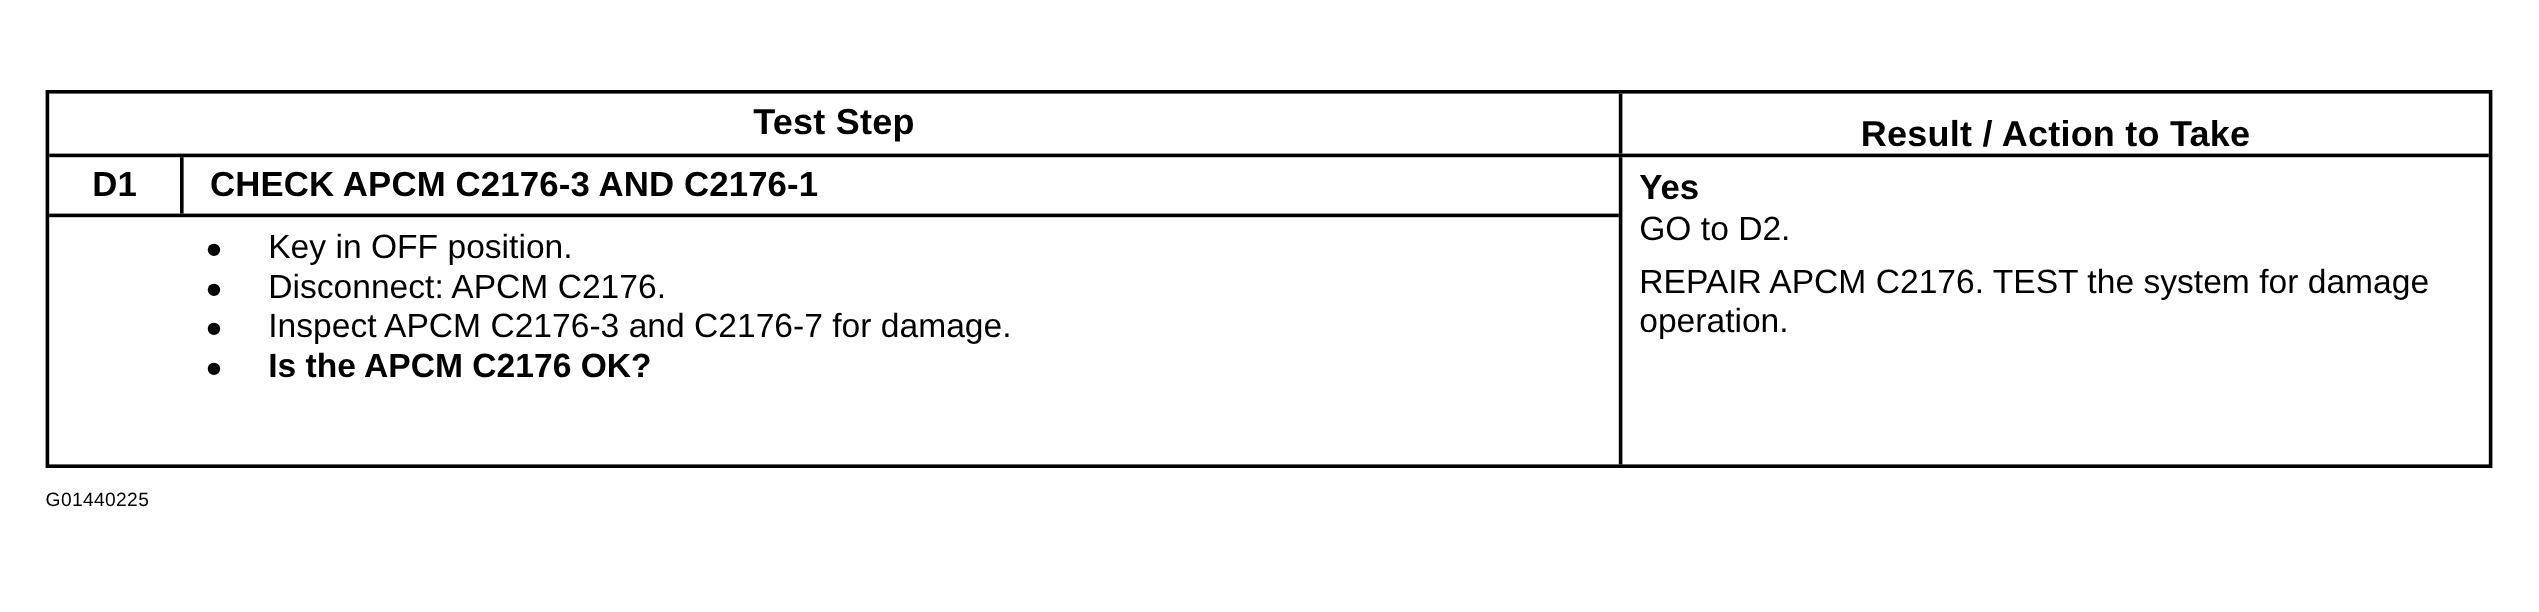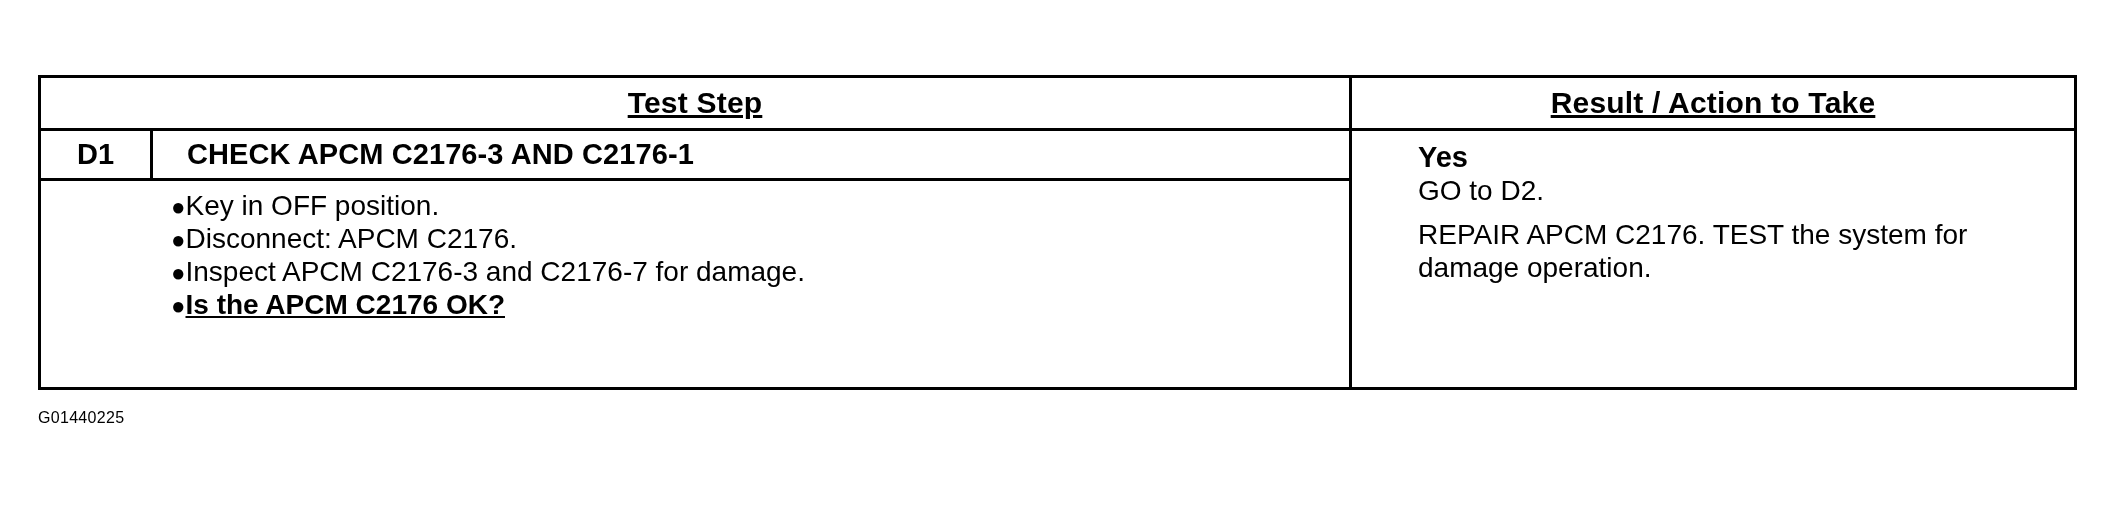--- a/index.html
+++ b/index.html
@@ -41,51 +41,48 @@
     flex: 0 0 1311px;       
     border-right: 3px solid #000;
     box-sizing: border-box;
     display: flex;
     align-items: center;
     justify-content: center;
   }
   .dtc-header .col-right {
     flex: 1 1 auto;
     display: flex;
-    align-items: center;
+    align-items: flex-end;
     justify-content: center;
   }
   .hdr-text {
     font-size: 30px;
     font-weight: bold;
     letter-spacing: 0.2px;
     line-height: 1;
     white-space: nowrap;
-    text-decoration: underline;
   }
 
   
   .dtc-body {
     display: flex;
     flex: 1 1 auto;
     min-height: 0;
-    gap: 36px;
   }
   .step-col {
     flex: 0 0 1311px;
     border-right: 3px solid #000;
     box-sizing: border-box;
     display: flex;
     flex-direction: column;
   }
   .result-col {
     flex: 1 1 auto;
     box-sizing: border-box;
     padding: 9px 0 0 14px;
-    margin-left: 16px;
   }
 
   
   .step-title-row {
     display: flex;
     height: 50px;
     flex: 0 0 50px;
     border-bottom: 3px solid #000;
     box-sizing: border-box;
   }
@@ -99,21 +96,21 @@
   }
   .step-id-text {
     font-size: 29px;
     font-weight: bold;
     line-height: 1;
   }
   .step-name-cell {
     flex: 1 1 auto;
     display: flex;
     align-items: center;
-    padding-left: 34px;
+    padding-left: 22px;
     box-sizing: border-box;
   }
   .step-name-text {
     font-size: 29px;
     font-weight: bold;
     line-height: 1;
     letter-spacing: 0.1px;
     white-space: nowrap;
   }
 
@@ -132,24 +129,24 @@
     flex: 0 0 53px;          
     padding-left: 130px;
     box-sizing: border-box;
     font-size: 24px;
     line-height: 1;
   }
   .bullet-text {
     font-size: 28px;
     line-height: 1;
     white-space: nowrap;
+    margin-left: 38px;
   }
   .bullet-text.bold {
     font-weight: bold;
-    text-decoration: underline;
   }
 
   
   .result-block {
     margin-bottom: 10px;
   }
   .result-label {
     font-size: 29px;
     font-weight: bold;
     line-height: 1.18;

